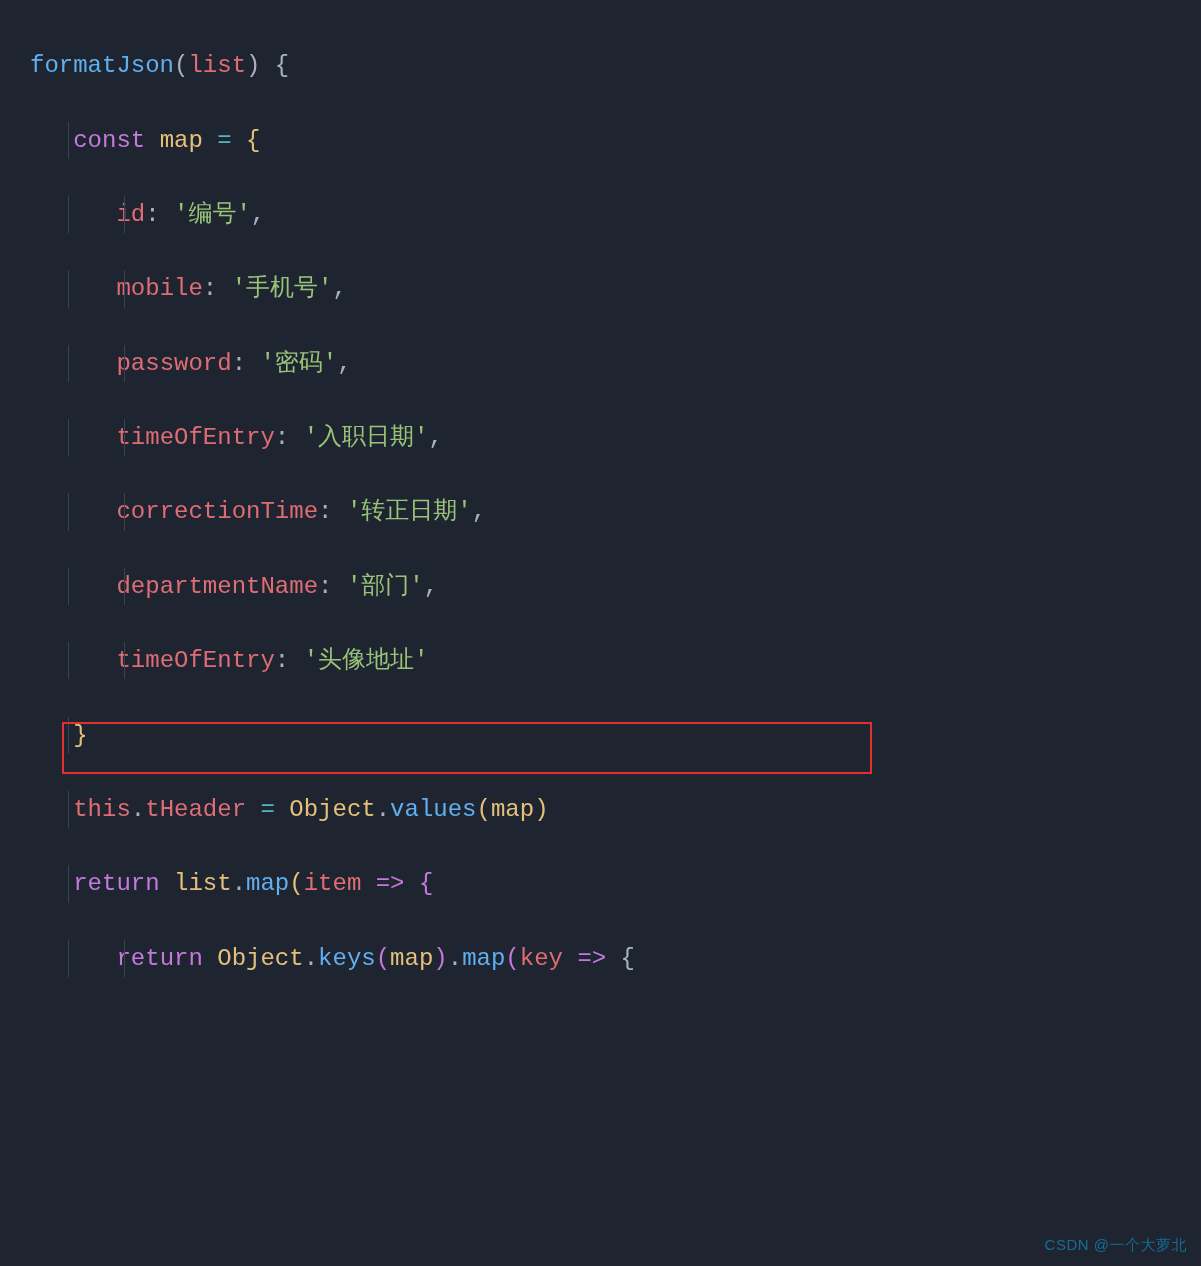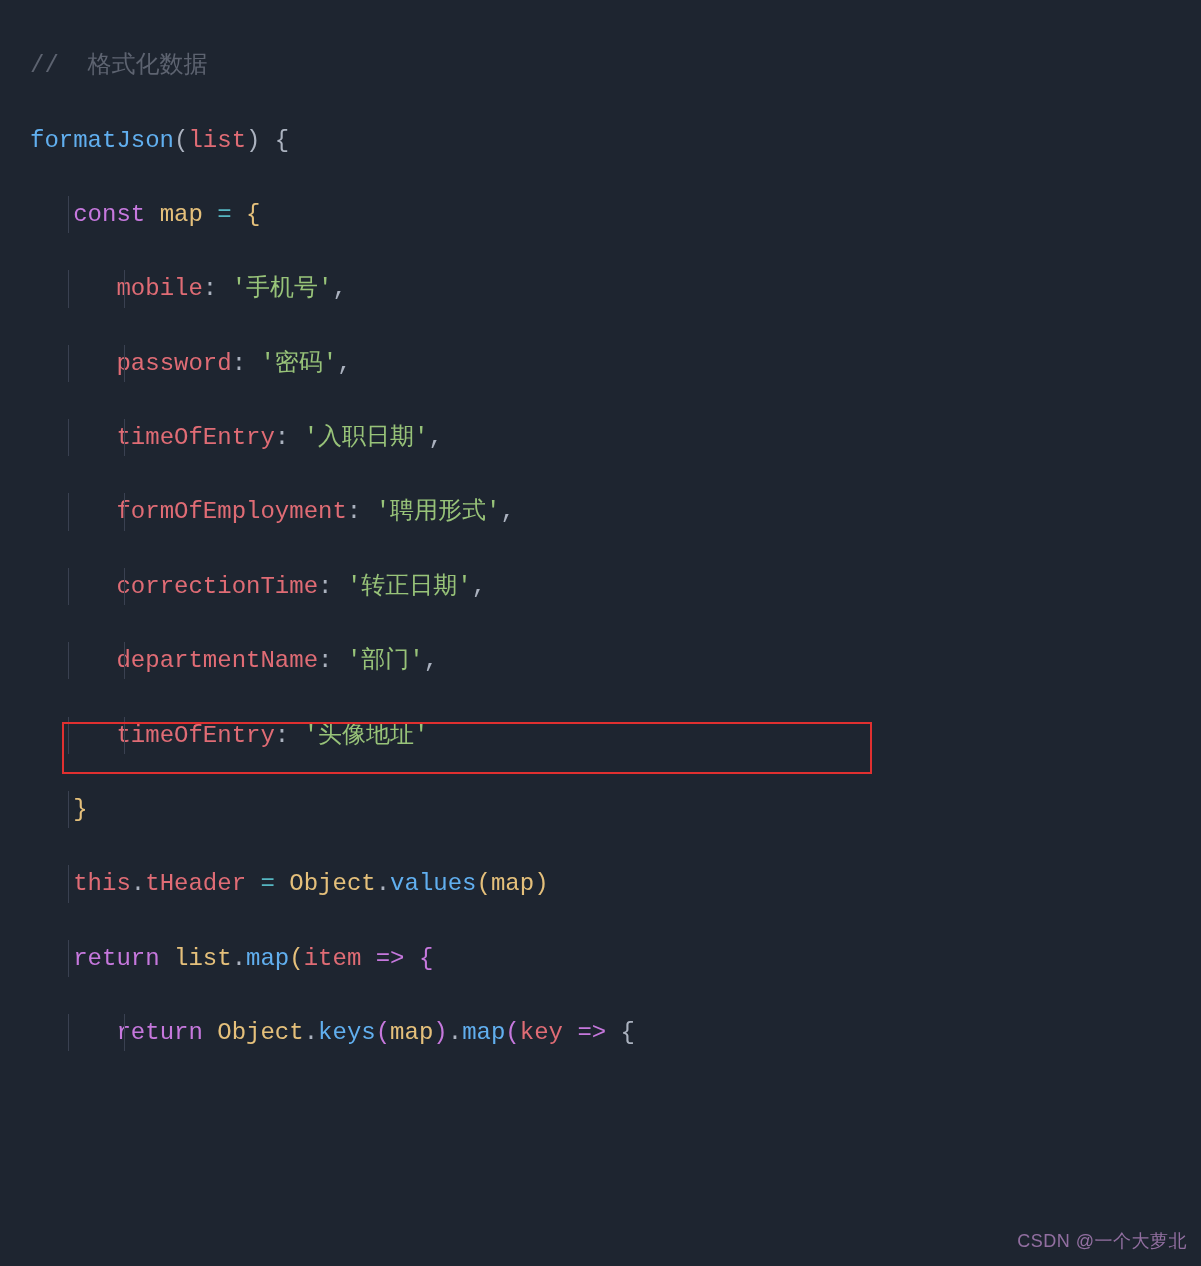--- a/index.html
+++ b/index.html
@@ -46,38 +46,37 @@
     left: 62px;
     width: 810px;
     height: 52px;
     top: 722px;
     pointer-events: none;
   }
   .watermark {
     position: absolute;
     right: 14px;
     bottom: 10px;
-    color: #f0abfc;
+    color: #0ea5e9;
     opacity: 0.55;
-    font-size: 18px;
+    font-size: 15px;
     font-family: sans-serif;
     letter-spacing: 0.5px;
   }
 </style>
 </head>
 <body>
 
 <div class="code-block">
-<div class="line"><span class="comment">//  格式化数据</span></div>
 <div class="line"><span class="func">formatJson</span><span class="brace">(</span><span class="param">list</span><span class="brace">)</span> <span class="brace">{</span></div>
 <div class="line"><span class="indent-guide ig1"></span>   <span class="keyword">const</span> <span class="varname">map</span> <span class="op">=</span> <span class="bracey">{</span></div>
+<div class="line"><span class="indent-guide ig1"></span><span class="indent-guide ig2"></span>      <span class="prop">id</span><span class="punct">:</span> <span class="string">'编号'</span><span class="punct">,</span></div>
 <div class="line"><span class="indent-guide ig1"></span><span class="indent-guide ig2"></span>      <span class="prop">mobile</span><span class="punct">:</span> <span class="string">'手机号'</span><span class="punct">,</span></div>
 <div class="line"><span class="indent-guide ig1"></span><span class="indent-guide ig2"></span>      <span class="prop">password</span><span class="punct">:</span> <span class="string">'密码'</span><span class="punct">,</span></div>
 <div class="line"><span class="indent-guide ig1"></span><span class="indent-guide ig2"></span>      <span class="prop">timeOfEntry</span><span class="punct">:</span> <span class="string">'入职日期'</span><span class="punct">,</span></div>
-<div class="line"><span class="indent-guide ig1"></span><span class="indent-guide ig2"></span>      <span class="prop">formOfEmployment</span><span class="punct">:</span> <span class="string">'聘用形式'</span><span class="punct">,</span></div>
 <div class="line"><span class="indent-guide ig1"></span><span class="indent-guide ig2"></span>      <span class="prop">correctionTime</span><span class="punct">:</span> <span class="string">'转正日期'</span><span class="punct">,</span></div>
 <div class="line"><span class="indent-guide ig1"></span><span class="indent-guide ig2"></span>      <span class="prop">departmentName</span><span class="punct">:</span> <span class="string">'部门'</span><span class="punct">,</span></div>
 <div class="line"><span class="indent-guide ig1"></span><span class="indent-guide ig2"></span>      <span class="prop">timeOfEntry</span><span class="punct">:</span> <span class="string">'头像地址'</span></div>
 <div class="line"><span class="indent-guide ig1"></span>   <span class="bracey">}</span></div>
 <div class="line"><span class="indent-guide ig1"></span>   <span class="this">this</span><span class="punct">.</span><span class="member">tHeader</span> <span class="op">=</span> <span class="object">Object</span><span class="punct">.</span><span class="method">values</span><span class="bracey">(</span><span class="varname">map</span><span class="bracey">)</span></div>
 <div class="line"><span class="indent-guide ig1"></span>   <span class="keyword">return</span> <span class="varname">list</span><span class="punct">.</span><span class="method">map</span><span class="bracey">(</span><span class="param">item</span> <span class="arrow">=&gt;</span> <span class="braced">{</span></div>
 <div class="line"><span class="indent-guide ig1"></span><span class="indent-guide ig2"></span>      <span class="keyword">return</span> <span class="object">Object</span><span class="punct">.</span><span class="method">keys</span><span class="braced">(</span><span class="varname">map</span><span class="braced">)</span><span class="punct">.</span><span class="method">map</span><span class="braced">(</span><span class="param">key</span> <span class="arrow">=&gt;</span> <span class="brace">{</span></div>
 
 
 

